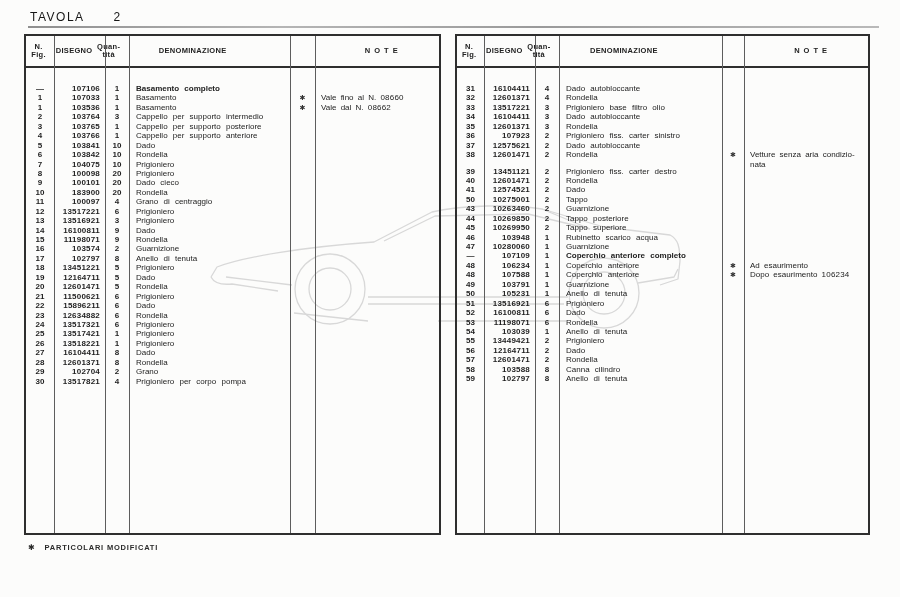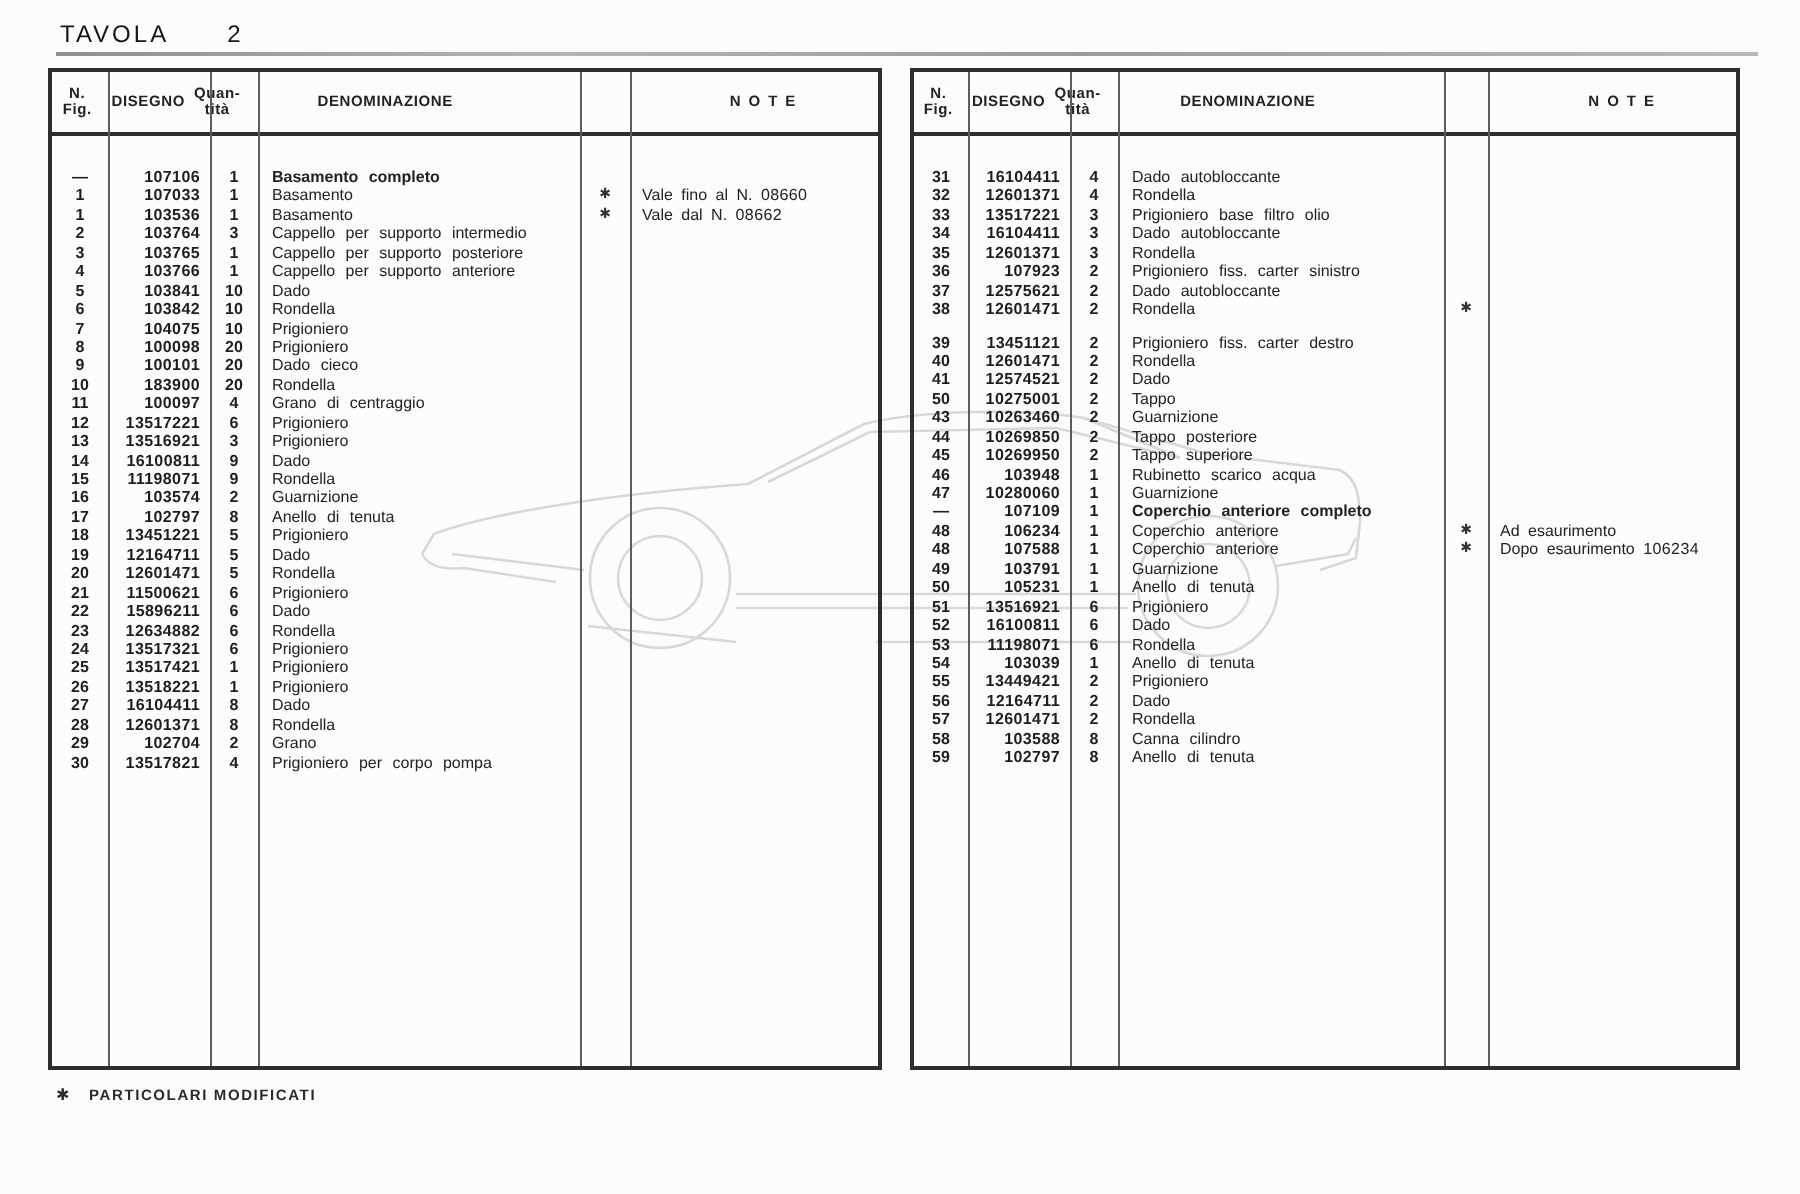--- a/index.html
+++ b/index.html
@@ -430,20 +430,22 @@
         <div class="c c-den">Dado autobloccante</div>
         <div class="c c-star"></div>
         <div class="c c-note"></div>
       </div>
       <div class="trow">
         <div class="c c-fig">38</div>
         <div class="c c-dis">12601471</div>
         <div class="c c-qty">2</div>
         <div class="c c-den">Rondella</div>
         <div class="c c-star">✱</div>
+        <div class="c c-note">Vetture senza aria condizio-
+nata</div>
       </div>
       <div class="gap-row"></div>
       <div class="trow">
         <div class="c c-fig">39</div>
         <div class="c c-dis">13451121</div>
         <div class="c c-qty">2</div>
         <div class="c c-den">Prigioniero fiss. carter destro</div>
         <div class="c c-star"></div>
         <div class="c c-note"></div>
       </div>

